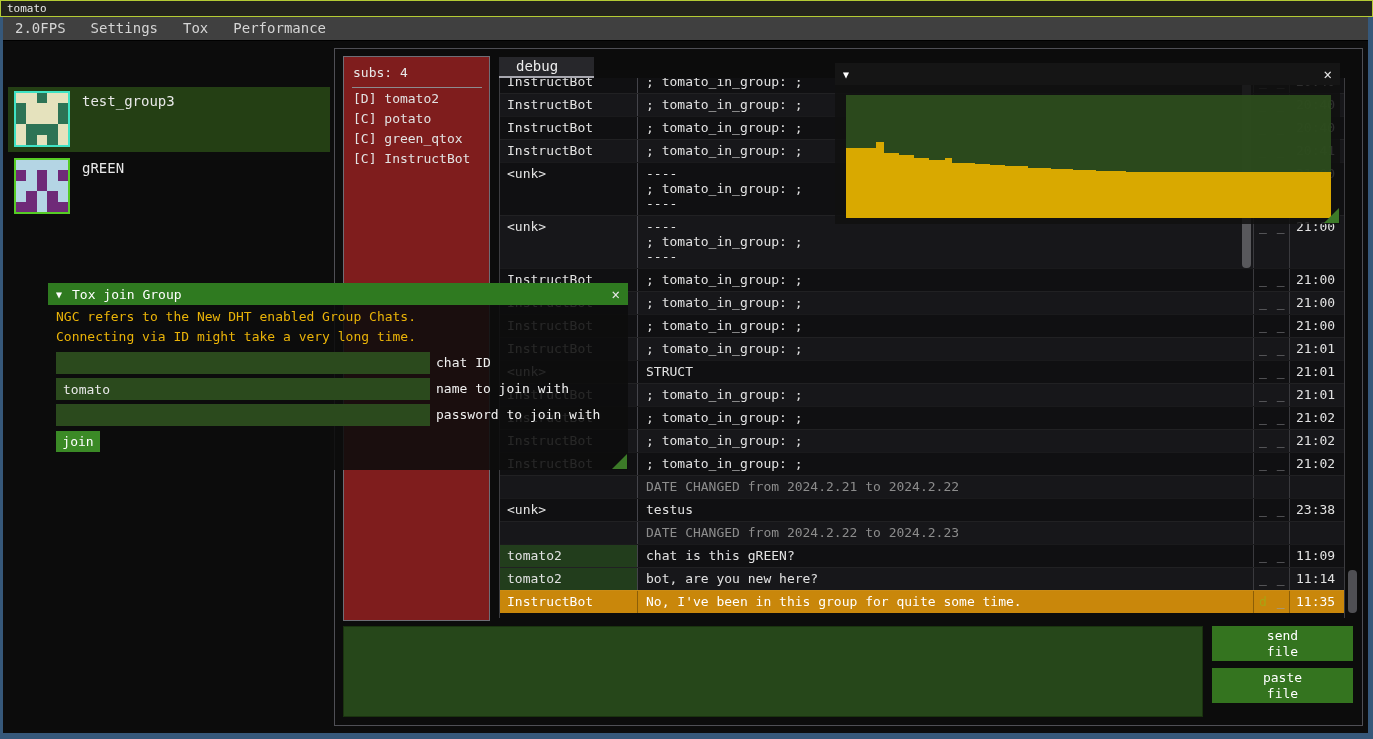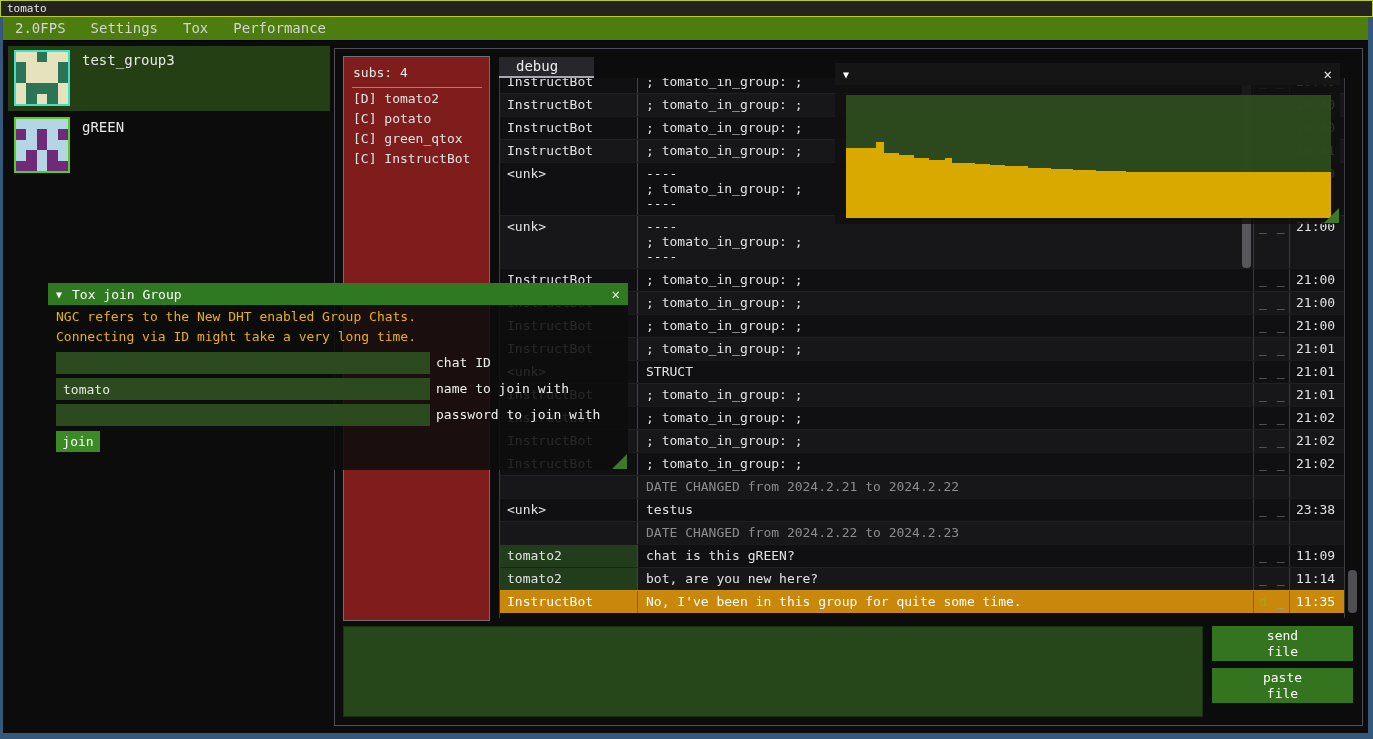--- a/index.html
+++ b/index.html
@@ -9,27 +9,27 @@
   body { position:relative; }
 
   
   #frame-title { left:0; top:0; width:1373px; height:17px; background:#24241c;
     border:1px solid #b5cc34; color:#e8e8e8; font-size:11px; line-height:15px; padding-left:6px; }
   #frame-left  { left:0; top:17px; width:3px;  height:722px; background:#36587a; }
   #frame-right { left:1368px; top:17px; width:5px; height:722px; background:#36587a; }
   #frame-bottom{ left:0; top:733px; width:1373px; height:6px; background:#36587a; }
 
   
-  #menubar { left:3px; top:17px; width:1365px; height:24px; background:#4d7c0f;
+  #menubar { left:3px; top:17px; width:1365px; height:24px; background:#404040;
     display:flex; align-items:center; border-bottom:1px solid #000; }
   .menu-item { color:#d5d5d5; font-size:14px; line-height:23px; padding:0 12px; }
   .menu-sep { width:1px; background:#3c3c40; margin:2px 0; }
 
   
-  .group-item { left:8px; width:322px; height:65px; }
+  .group-item { left:8px; width:322px; height:65px;margin-top:41px; }
   .group-item.sel { background:#243f14; }
   .g-avatar { position:absolute; left:6px; top:4px; width:56px; height:56px;
     display:grid; grid-template-columns:repeat(5,1fr); grid-template-rows:repeat(5,1fr); }
   .g-label { position:absolute; left:74px; top:6px; font-size:14px; color:#e8e8e8; }
 
   
   #main-panel { left:334px; top:48px; width:1029px; height:678px; border:1px solid #4f4f55; }
 
   
   #subs-panel { left:343px; top:56px; width:147px; height:565px; border:1px solid #6e6e76; background:#7f1d1d; }

